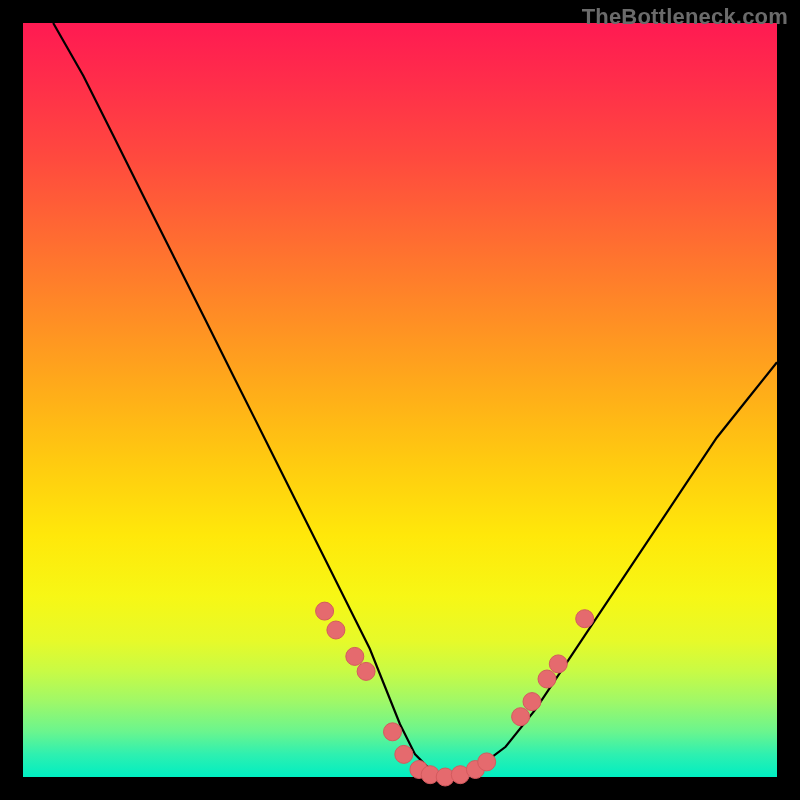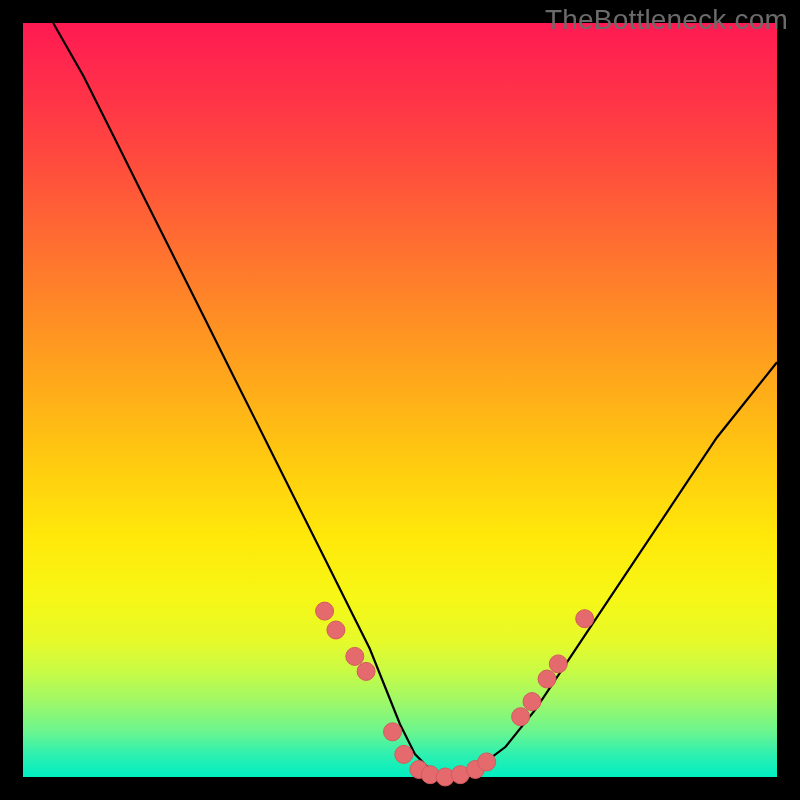--- a/index.html
+++ b/index.html
@@ -42,22 +42,22 @@
       #6af58e 94%,
       #2ef0b0 97%,
       #00eec2 100%
     );
   }
   .watermark {
     position: absolute;
     top: 4px;
     right: 12px;
     color: #6b6b6b;
-    font-size: 28px;
-    font-weight: 400;
+    font-size: 22px;
+    font-weight: 700;
     letter-spacing: 0.2px;
     user-select: none;
     margin-left: 48px;
   }
   svg.curve {
     position: absolute;
     left: 0;
     top: 0;
     width: 754px;
     height: 754px;

